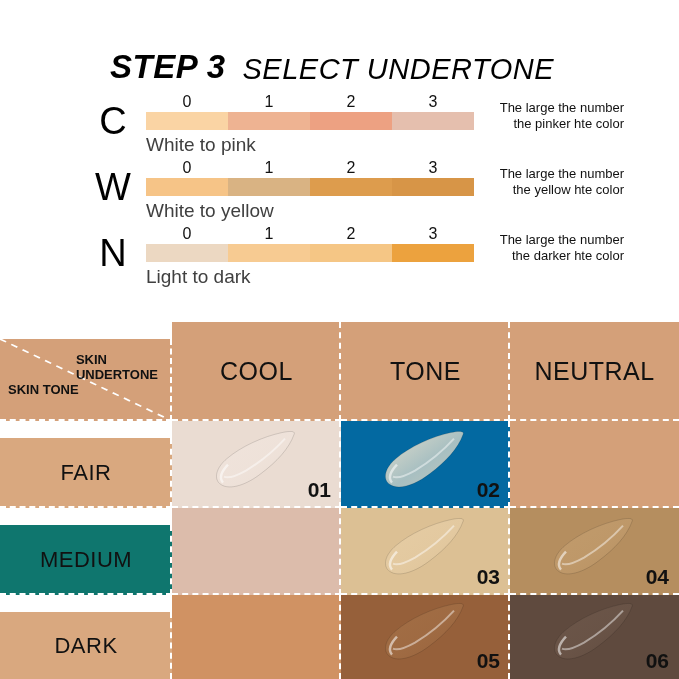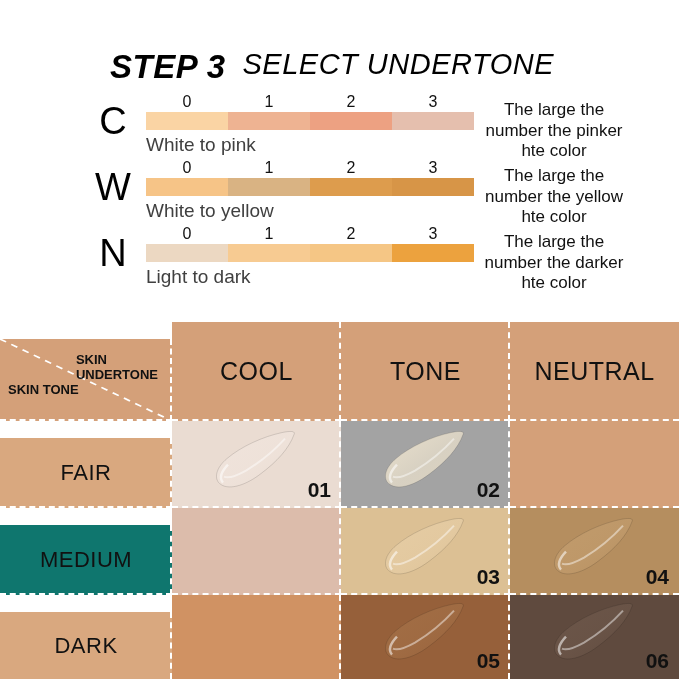--- a/index.html
+++ b/index.html
@@ -7,21 +7,21 @@
     width: 679px; height: 679px;
     background: #ffffff;
     font-family: "Liberation Sans", sans-serif;
     overflow: hidden;
   }
   #root { position: relative; width: 679px; height: 679px; background: #fff; }
 
   
   .title-row {
     position: absolute; left: 110px; top: 48px;
-    display: flex; align-items: flex-start; white-space: nowrap;
+    display: flex; align-items: flex-end; white-space: nowrap;
   }
   .title-step {
     font-size: 33px; font-weight: bold; font-style: italic;
     letter-spacing: 0.5px; color: #000;
   }
   .title-rest {
     font-size: 29px; font-weight: 400; color: #000;
     letter-spacing: 0.5px; margin-left: 17px; font-style: italic;
   }
 
@@ -40,22 +40,22 @@
     font-size: 16px; color: #111; line-height: 20px;
   }
   .scale-bar { display: flex; width: 100%; height: 18px; }
   .scale-bar i { flex: 1 1 0; display: block; height: 100%; }
   .scale-caption {
     position: absolute; left: 146px; top: 42px;
     font-size: 19px; color: #404040;
   }
   .scale-note {
     position: absolute; left: 484px; top: 8px;
-    font-size: 17px; color: #111; line-height: 1.22;
-    text-align: center; width: 140px;
+    font-size: 13px; color: #111; line-height: 1.22;
+    text-align: right; width: 140px;
   }
 
   
   .matrix {
     position: absolute; left: 0; top: 322px;
     width: 679px; height: 357px;
   }
   .mrow { display: flex; width: 100%; position: relative; }
   .mcell {
     position: relative; overflow: hidden;
@@ -223,21 +223,21 @@
               </linearGradient>
             </defs>
             <path d="M97,7 C92,21 80,34 64,46 C50,57 33,63 24,57 C16,52 19,40 30,31 C44,19 66,9 85,5 C92,3.5 99,3 97,7 Z" fill="url(#g0_0)" stroke="rgba(0,0,0,0.13)" stroke-width="1"></path>
             <path d="M88,11 C78,22 64,34 49,43 C40,48 31,51 27,49" fill="none" stroke="rgba(255,255,255,0.45)" stroke-width="2"></path>
             <path d="M26,55 C22,51 24,44 31,37" fill="none" stroke="rgba(255,255,255,0.55)" stroke-width="2.5"></path>
           </svg>
         <span class="swatch-num">01</span>
         <div class="vsep"></div>
         <div class="hsep"></div>
       </div>
-      <div class="mcell c2 shade" style="background: #a3a3a3;">
+      <div class="mcell c2 shade" style="background: #0369a1;">
           <svg class="blob" width="120" height="72" viewBox="0 0 120 72">
             <defs>
               <linearGradient id="g0_1" x1="0" y1="0" x2="1" y2="1">
                 <stop offset="0%" stop-color="#eee4cf" stop-opacity="0.95"></stop>
                 <stop offset="55%" stop-color="#eee4cf" stop-opacity="0.70"></stop>
                 <stop offset="100%" stop-color="#e4d9c2" stop-opacity="0.85"></stop>
               </linearGradient>
             </defs>
             <path d="M97,7 C92,21 80,34 64,46 C50,57 33,63 24,57 C16,52 19,40 30,31 C44,19 66,9 85,5 C92,3.5 99,3 97,7 Z" fill="url(#g0_1)" stroke="rgba(0,0,0,0.13)" stroke-width="1"></path>
             <path d="M88,11 C78,22 64,34 49,43 C40,48 31,51 27,49" fill="none" stroke="rgba(255,255,255,0.45)" stroke-width="2"></path>

